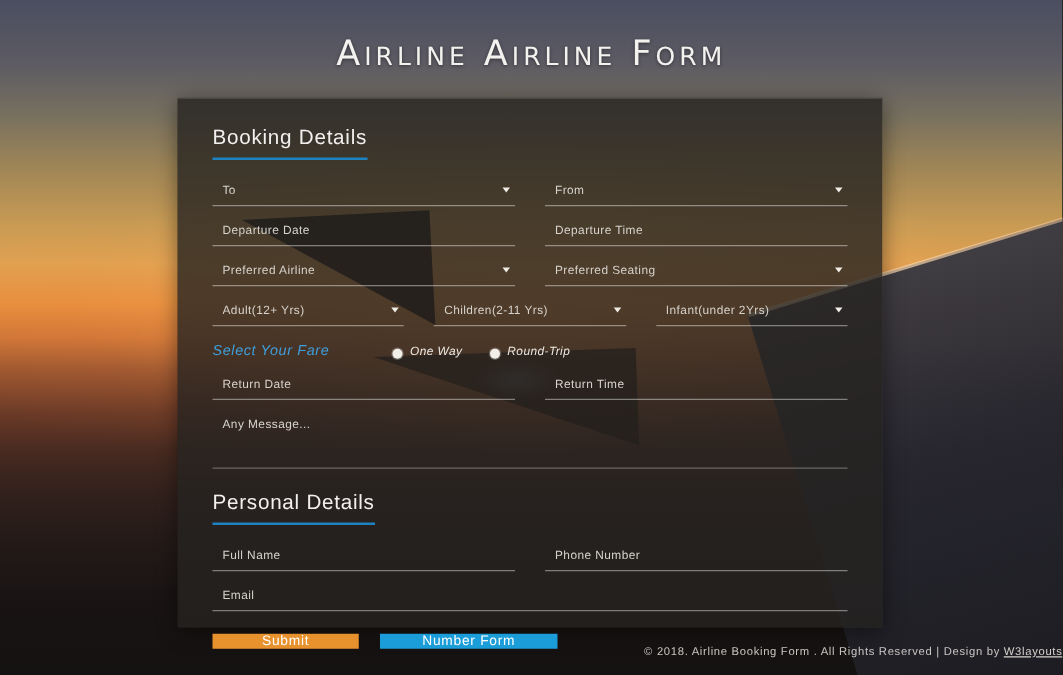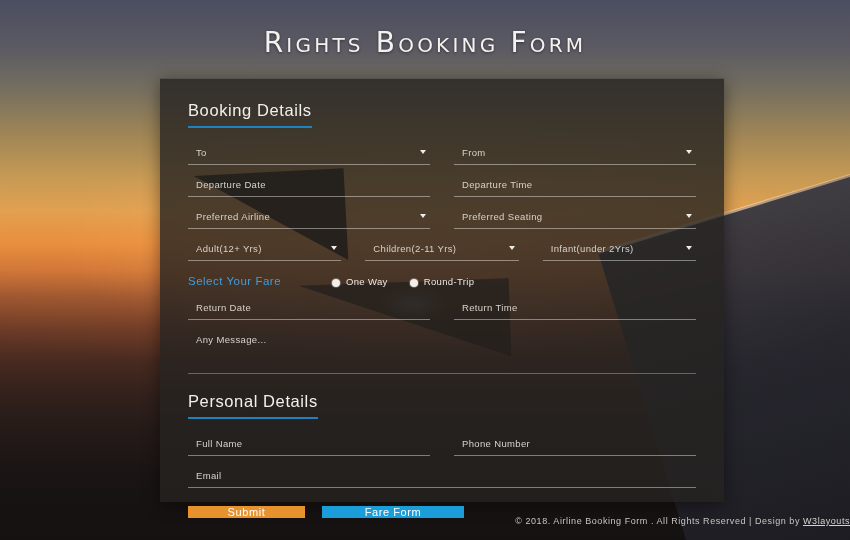--- a/index.html
+++ b/index.html
@@ -138,21 +138,20 @@
     position: absolute;
     left: 142px;
     top: 78px;
     width: 564px;
     height: 424px;
     background: rgba(38,35,32,0.80);
     border-top: 1px solid rgba(255,255,255,0.16);
     box-shadow: 0 3px 16px rgba(0,0,0,0.45);
     z-index: 5;
     padding: 22px 28px 0 28px;
-    margin-left: 18px;
   }
 
   .section-head {
     display: inline-block;
     color: #f2f0ee;
     font-size: 16.5px;
     font-weight: 400;
     letter-spacing: 0.6px;
     padding-bottom: 6px;
     border-bottom: 2px solid #1f82c0;
@@ -196,20 +195,21 @@
     border-top: 4px solid #f0ece6;
     pointer-events: none;
   }
 
   
   .fare-row {
     display: flex;
     align-items: center;
     gap: 22px;
     margin: 14px 0 10px 0;
+    font-style: italic;
   }
   .fare-label {
     color: #3f9edb;
     font-size: 11.5px;
     letter-spacing: 0.5px;
     width: 122px;
   }
   .radio-wrap {
     display: flex;
     align-items: flex-end;
@@ -278,21 +278,21 @@
 
 <div class="bg"></div>
 <div class="bg-haze"></div>
 <div class="wing-far"></div>
 <div class="wing-right"></div>
 <div class="wing-right-edge"></div>
 <div class="wing-mid"></div>
 <div class="wing-mid2"></div>
 <div class="wing-blob"></div>
 
-<div class="page-title">Rights Booking Form</div>
+<div class="page-title">Airline Airline Form</div>
 
 <div class="panel">
 
   <div class="section-head">Booking Details</div>
 
   <div class="row">
     <div class="field">
       <input class="fld-line sel" readonly="" placeholder="To" style="">
       <span class="caret"></span>
     </div>
@@ -378,20 +378,20 @@
   </div>
 
   <div class="row">
     <div class="field full">
       <input class="fld-line" placeholder="Email" style="">
     </div>
   </div>
 
   <div class="btn-row">
     <button class="btn submit">Submit</button>
-    <button class="btn clear">Fare Form</button>
+    <button class="btn clear">Number Form</button>
   </div>
 
 </div>
 
 <div class="footer">
   <span>© 2018. Airline Booking Form . All Rights Reserved | Design by </span><a href="#">W3layouts</a>
 </div>
 
 </body></html>

